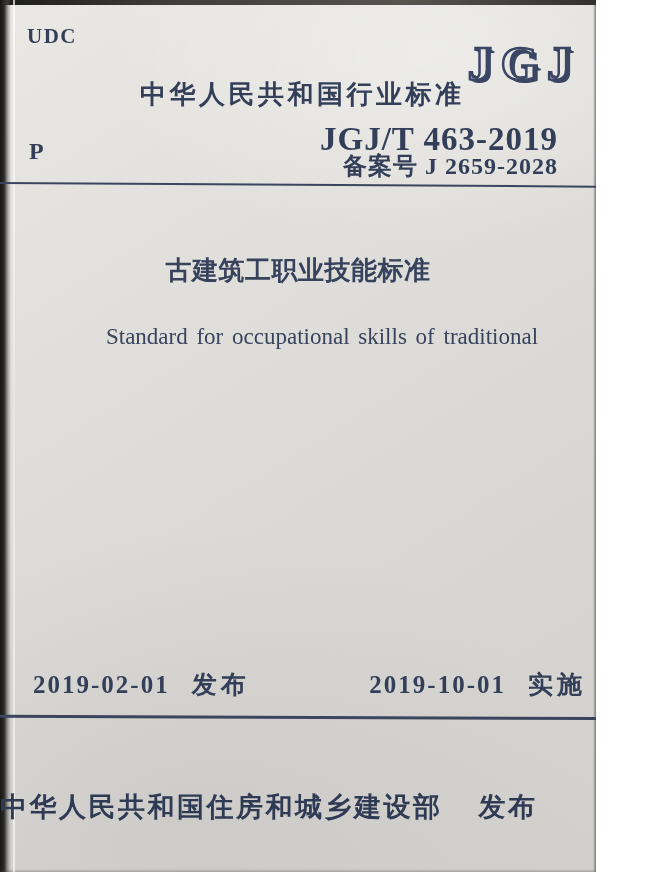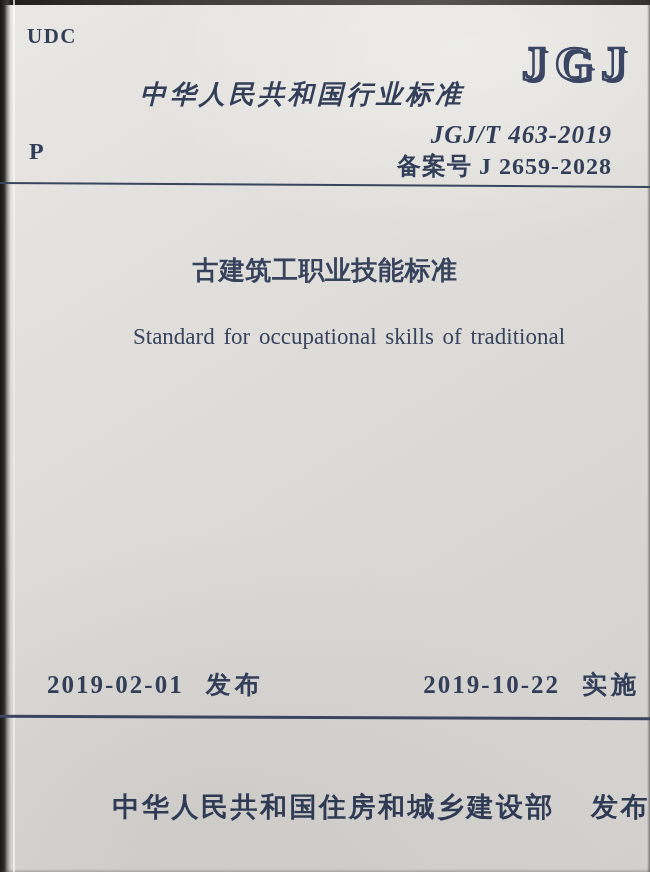--- a/index.html
+++ b/index.html
@@ -8,21 +8,21 @@
     --paper: #dcdbd7;
   }
   * { margin: 0; padding: 0; box-sizing: border-box; }
   html, body { width: 650px; height: 872px; }
   body {
     font-family: "Liberation Serif", "DejaVu Serif", serif;
     overflow: hidden;
   }
   .cover {
     position: relative;
-    width: 650px;
+    width: 596px;
     height: 872px;
     overflow: hidden;
     color: var(--ink);
     background:
       radial-gradient(ellipse 520px 320px at 72% 6%, rgba(255,255,255,0.38), rgba(255,255,255,0) 62%),
       radial-gradient(ellipse 700px 500px at 30% 95%, rgba(120,118,114,0.10), rgba(120,118,114,0) 60%),
       linear-gradient(148deg, #e9e8e4 0%, #e0dfdb 32%, #d9d8d5 62%, #d1d0cd 100%);
   }
   
   .edge-left {
@@ -50,32 +50,32 @@
     position: absolute; left: 27px; top: 24px;
     font-weight: bold; font-size: 21px; letter-spacing: 1.5px;
   }
   .p-mark {
     position: absolute; left: 29px; top: 138px;
     font-weight: bold; font-size: 24px;
   }
   .header-cn {
     position: absolute; left: 140px; top: 77px;
     font-family: "Liberation Sans", "DejaVu Sans", sans-serif;
-    font-weight: bold; font-size: 26px; letter-spacing: 3.5px; font-style: italic;
+    font-weight: bold; font-size: 26px; letter-spacing: 3.5px;
   }
   .logo {
     position: absolute; right: 16px; top: 40px;
     font-weight: bold; font-size: 48px; letter-spacing: 9px; line-height: 1;
     color: #e8e7e3;
     -webkit-text-stroke: 2.5px #3a4663;
     text-shadow: 4px 3px 0 #3a4663, 2px 2px 0 #3a4663;
   }
   .std-no {
     position: absolute; right: 38px; top: 121px;
-    font-weight: bold; font-size: 25px; letter-spacing: 1px; white-space: nowrap; font-style: italic;
+    font-weight: bold; font-size: 33px; letter-spacing: 1px; white-space: nowrap;
   }
   .record-no {
     position: absolute; right: 38px; top: 150px;
     font-weight: bold; font-size: 24px; letter-spacing: 1px; white-space: nowrap;
   }
   .rule {
     position: absolute; left: -4px; width: 660px; background: var(--rule);
   }
   .rule-top { top: 184px; height: 2px; transform: rotate(0.35deg); }
   .rule-bottom { top: 716px; height: 3px; transform: rotate(0.2deg); }
@@ -88,34 +88,34 @@
   .title-en {
     position: absolute; left: 0; width: 100%;
     text-align: center;
     font-size: 23px; font-weight: 500; word-spacing: 3px;
     color: #38435d;
   }
   .title-en.line1 { top: 324px; margin-left: 24px; }
   .title-en.line2 { top: 361px; }
   .dates-row {
     position: absolute; left: 33px; right: 10px; top: 668px;
-    display: flex; justify-content: space-between; align-items: baseline; margin-left: 14px;
+    display: flex; justify-content: space-between; align-items: baseline;
   }
   .date-group { white-space: nowrap; }
   .date-num {
     font-weight: bold; font-size: 25px; letter-spacing: 2px;
   }
   .date-label {
     font-family: "Liberation Sans", "DejaVu Sans", sans-serif;
     font-weight: bold; font-size: 25px; letter-spacing: 4px;
     margin-left: 22px;
   }
   .publisher-row {
     position: absolute; left: 0; top: 789px; width: 100%;
-    text-align: right;
+    text-align: left;
     font-family: "Liberation Sans", "DejaVu Sans", sans-serif;
     font-weight: bold; font-size: 27px; letter-spacing: 2.5px;
     color: #2f3a54;
     white-space: nowrap;
   }
   .publisher-action { margin-left: 36px; }
 </style>
 </head>
 <body>
 
@@ -138,21 +138,21 @@
   <div class="rule rule-top"></div>
 
   <div class="title-cn">古建筑工职业技能标准</div>
   <div class="title-en line1">Standard for occupational skills of traditional</div>
 
   <div class="dates-row">
     <div class="date-group">
       <span class="date-num">2019-02-01</span><span class="date-label">发布</span>
     </div>
     <div class="date-group">
-      <span class="date-num">2019-10-22</span><span class="date-label">实施</span>
+      <span class="date-num">2019-10-01</span><span class="date-label">实施</span>
     </div>
   </div>
 
   <div class="rule rule-bottom"></div>
 
   <div class="publisher-row">
     <span class="publisher-name">中华人民共和国住房和城乡建设部</span><span class="publisher-action">发布</span>
   </div>
 
 </div>

